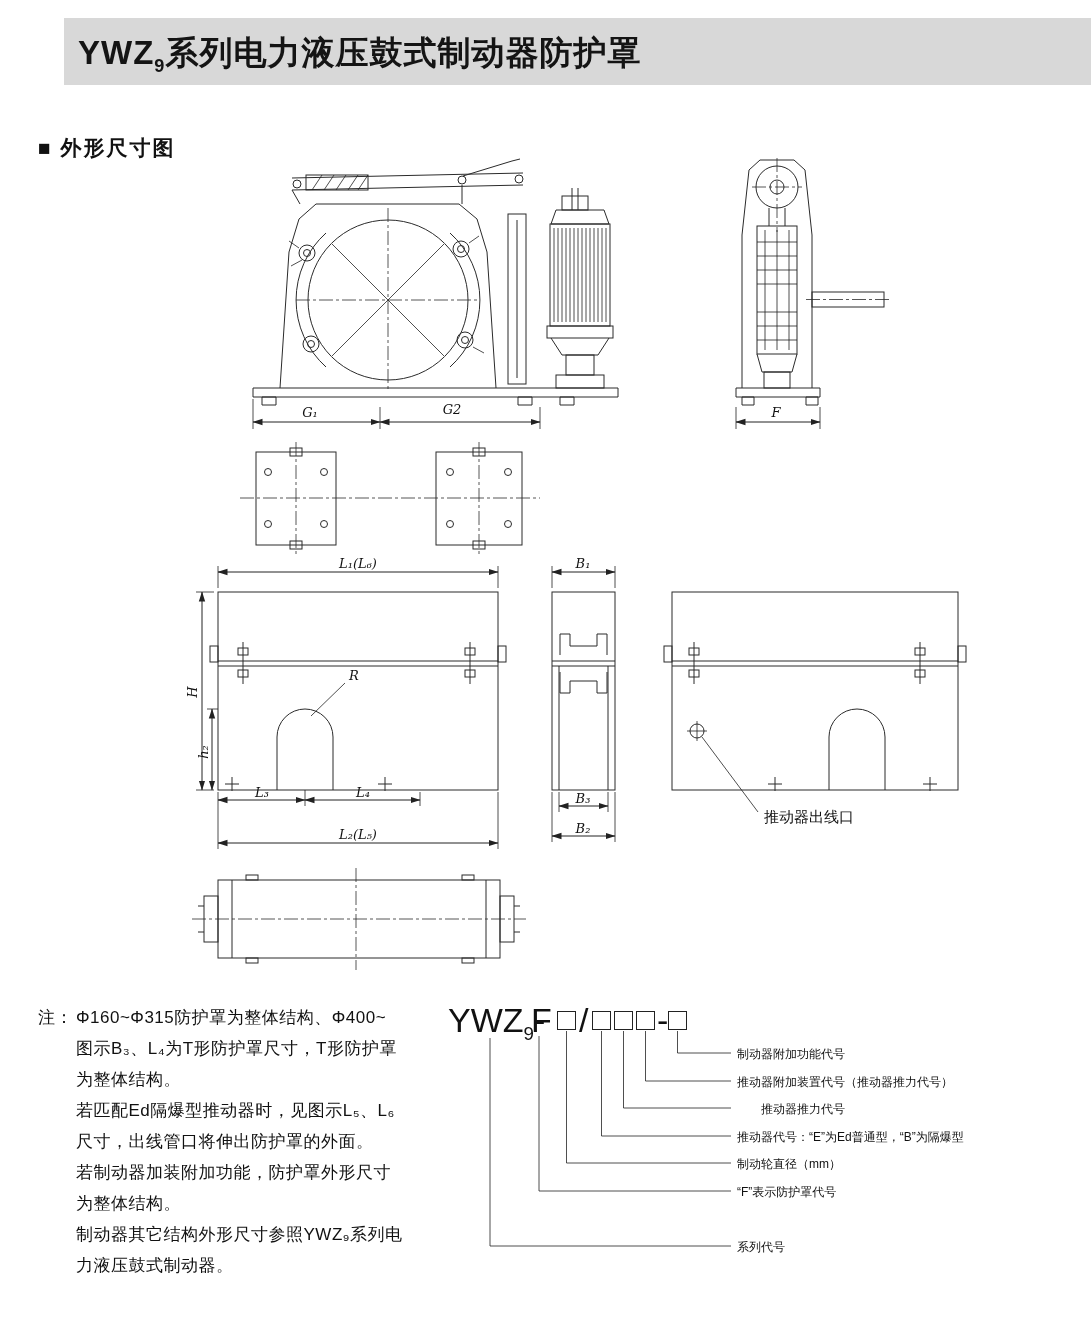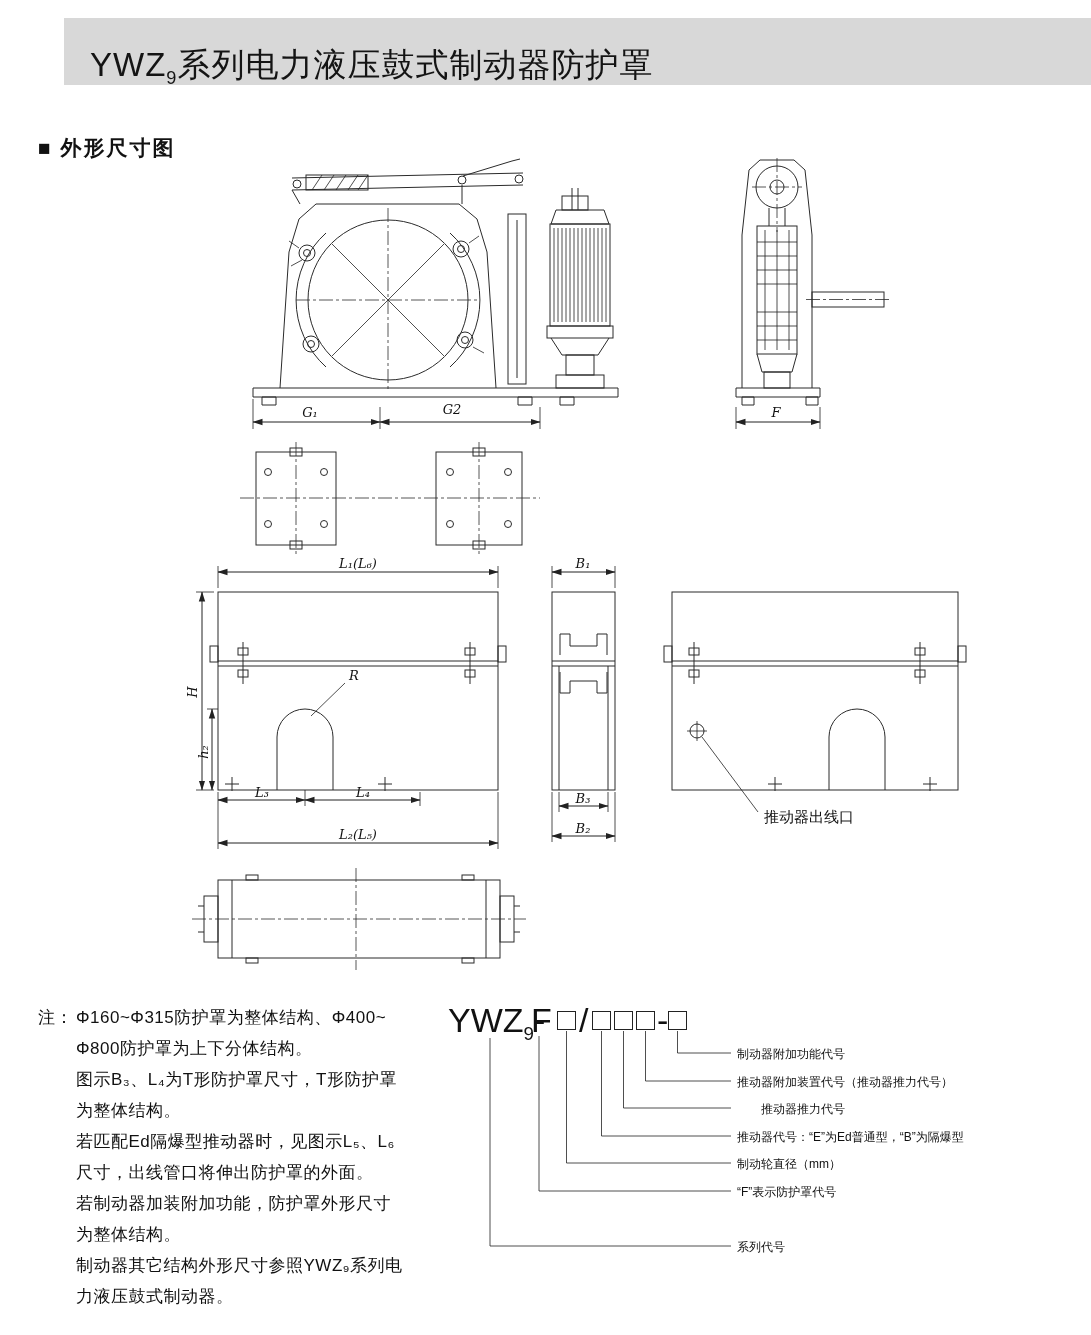--- a/index.html
+++ b/index.html
@@ -1,21 +1,21 @@
 <!DOCTYPE html>
 <html><head>
 <meta charset="utf-8">
 <style>
   html,body { margin:0; padding:0; background:#ffffff; }
   .page { position:relative; width:1091px; height:1335px; background:#ffffff; margin:0 auto;
           font-family:"Liberation Sans", sans-serif; color:#111; overflow:hidden; }
 
   
   .header-bar { position:absolute; left:64px; top:18px; width:1027px; height:67px; background:#d8d8d8; }
-  .page-title { margin:12px; padding:13px 0 0 14px; font-weight:normal; font-size:33px; letter-spacing:1px; color:#141414;
+  .page-title { margin:0; padding:13px 0 0 14px; font-weight:bold; font-size:33px; letter-spacing:1px; color:#141414;
                 font-family:"Liberation Sans", sans-serif; }
   .page-title sub { font-size:0.55em; }
 
   
   .section-head { position:absolute; left:38px; top:134px; font-weight:bold; font-size:21px; letter-spacing:2px;font-family:Liberation Mono, monospace; }
   .section-head .sq { margin-right:8px; }
 
   
   .art { position:absolute; left:0; top:0; }
   .ln  { stroke:#2b2b2b; stroke-width:1; fill:none; }
@@ -229,21 +229,20 @@
       <path d="M566.5,1031 V1163 H731"></path>
       <path d="M539,1036 V1191 H731"></path>
       <path d="M490,1038 V1246 H731"></path>
     </g>
   </svg>
 
   <div class="notes">
     <div class="notes-label">注：</div>
     <div class="notes-body">
       <div class="note-line">Φ160~Φ315防护罩为整体结构、Φ400~</div>
-      <div class="note-line">Φ800防护罩为上下分体结构。</div>
       <div class="note-line">图示B₃、L₄为T形防护罩尺寸，T形防护罩</div>
       <div class="note-line">为整体结构。</div>
       <div class="note-line">若匹配Ed隔爆型推动器时，见图示L₅、L₆</div>
       <div class="note-line">尺寸，出线管口将伸出防护罩的外面。</div>
       <div class="note-line">若制动器加装附加功能，防护罩外形尺寸</div>
       <div class="note-line">为整体结构。</div>
       <div class="note-line">制动器其它结构外形尺寸参照YWZ₉系列电</div>
       <div class="note-line">力液压鼓式制动器。</div>
     </div>
   </div>

